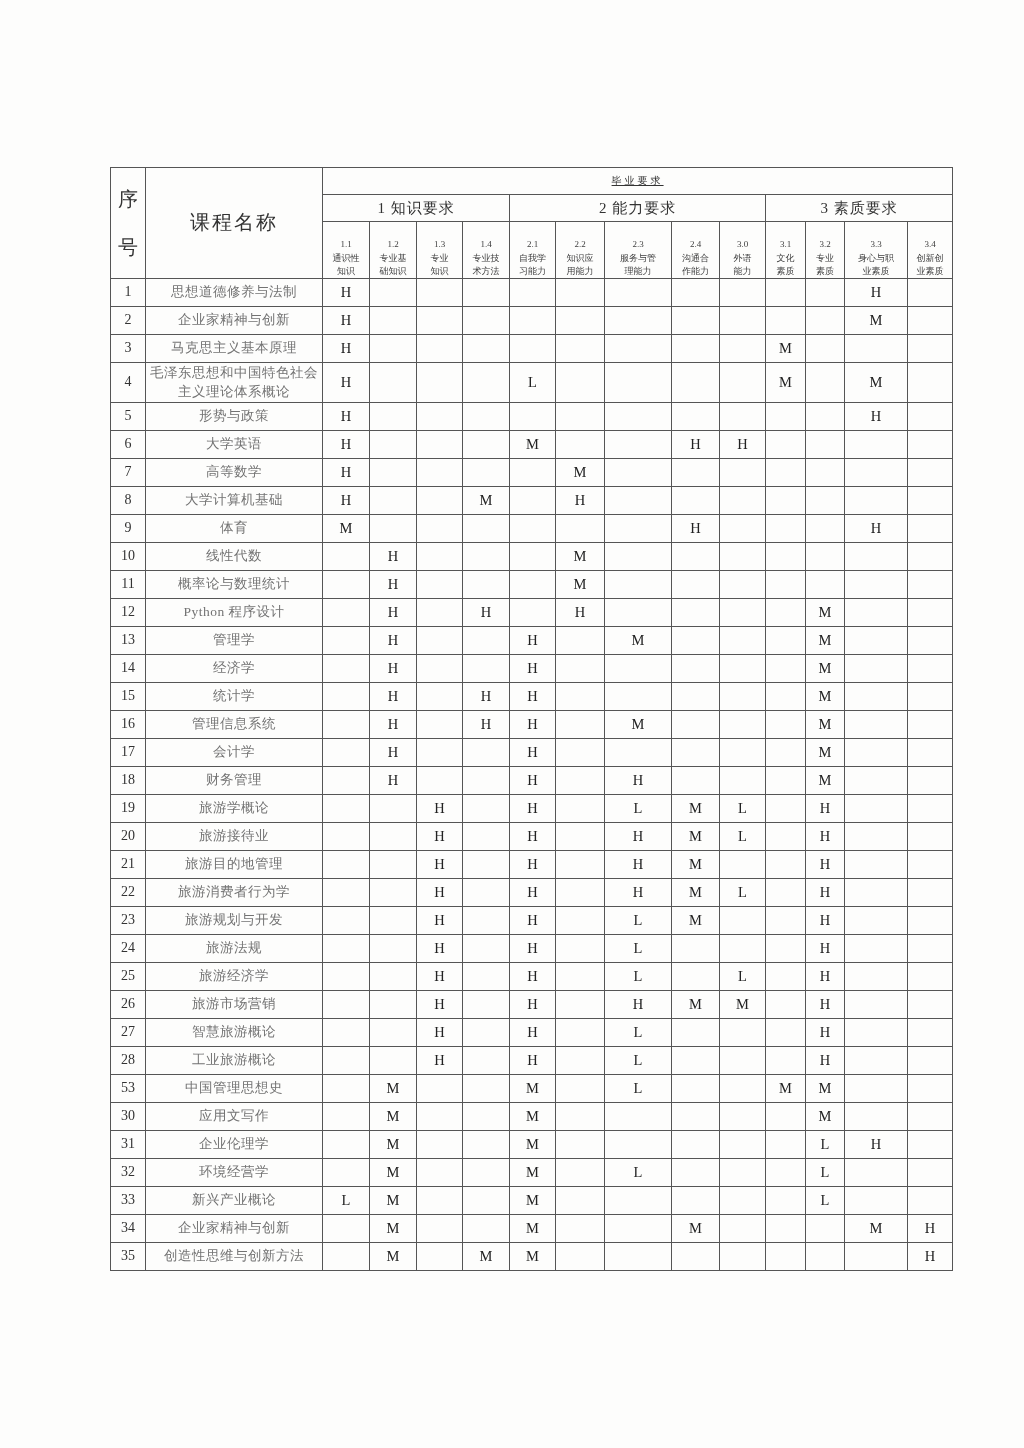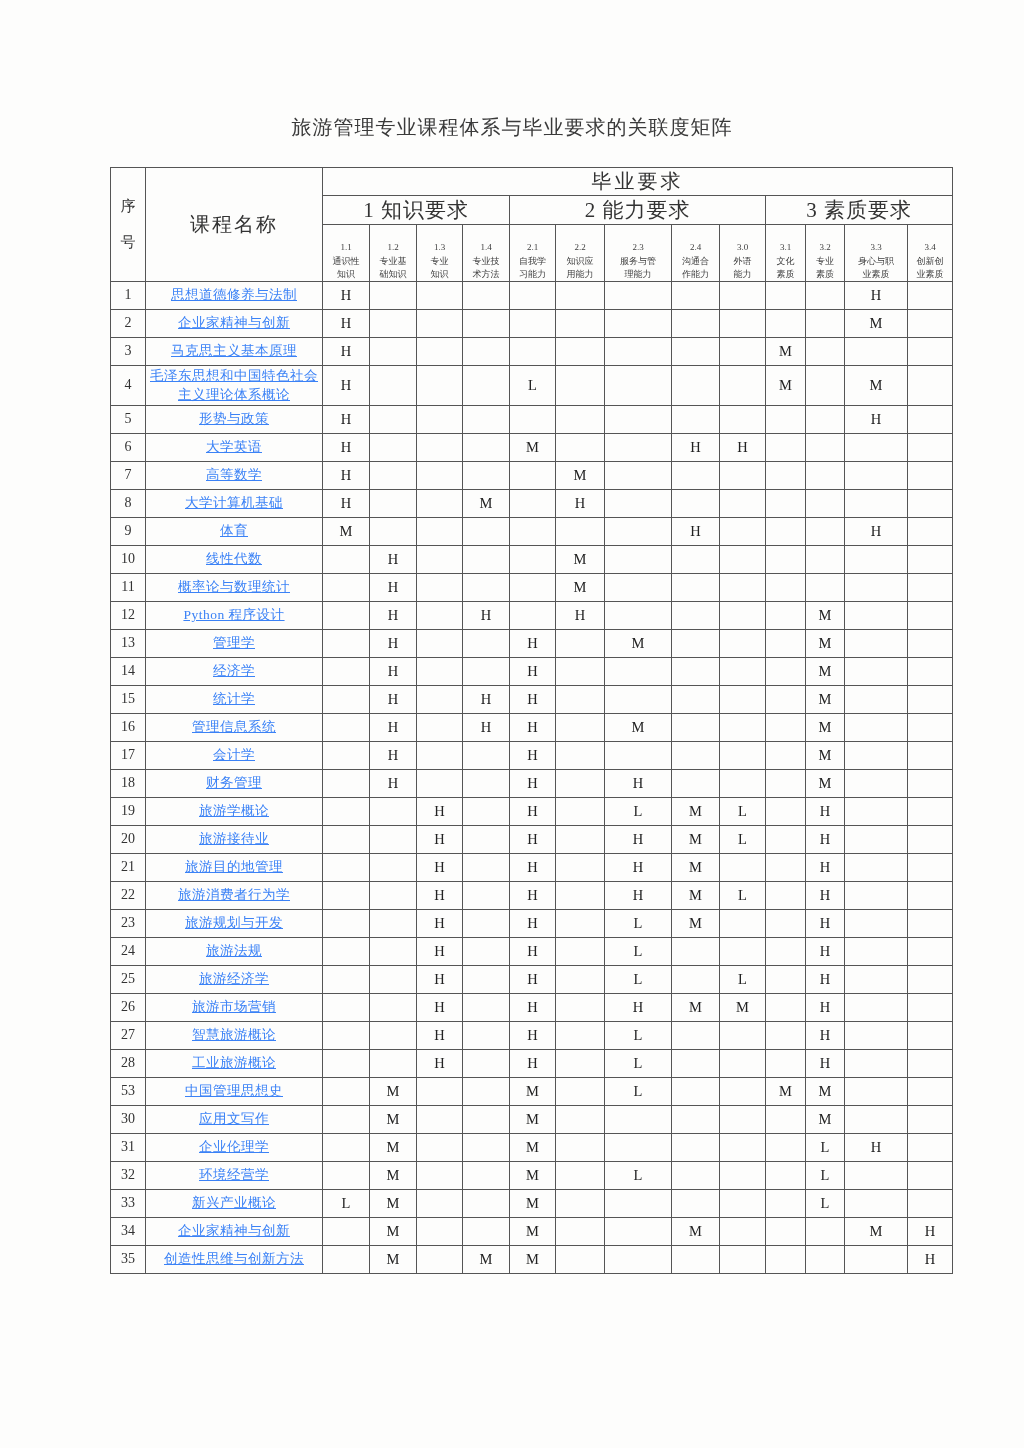--- a/index.html
+++ b/index.html
@@ -31,52 +31,50 @@
     table-layout: fixed;
   }
   table.matrix th, table.matrix td {
     border: 1px solid #555;
     padding: 0 2px;
     text-align: center;
     vertical-align: middle;
     font-weight: normal;
     overflow: hidden;
   }
-  th.corner-index { font-size: 15px; margin-left: 26px; }
+  th.corner-index { font-size: 20px; margin-left: 26px; }
   th.corner-index .stack {
     display: inline-block;
     width: 1.1em;
     line-height: 2.4;
     overflow-wrap: anywhere;
     word-break: break-all;
   }
   th.corner-course { font-size: 20px; letter-spacing: 2px; }
-  th.top-head { height: 26px; font-size: 20px; letter-spacing: 3px; }
-  th.group-head { height: 26px; font-size: 21px; letter-spacing: 1px; }
+  th.top-head { height: 26px; font-size: 10px; letter-spacing: 3px; text-decoration: underline; }
+  th.group-head { height: 26px; font-size: 15px; letter-spacing: 1px; }
   th.sub-head { height: 44px; font-size: 9px; color: #3d3d3d; }
   th.sub-head .col-id { display: block; line-height: 1.5; margin-top: 16px; }
   th.sub-head .col-name { display: block; white-space: pre-line; line-height: 1.45; }
   td.row-no { font-size: 14px; height: 27px; }
   td.course {
     text-align: left;
     padding-left: 8px;
     font-size: 13.5px;
     letter-spacing: 0.5px;
     line-height: 1.45;
-    color: #3b82f6;
-    text-decoration: underline;
+    color: #737373;
   }
   td.mark { font-size: 14.5px; color: #222; }
 </style>
 </head>
 <body>
 
 <div class="page">
 
-  <div class="doc-title">旅游管理专业课程体系与毕业要求的关联度矩阵</div>
 
   <table class="matrix">
     <colgroup>
       <col style="width:35px">
       <col style="width:177px">
       <col style="width:47px">
         <col style="width:47px">
         <col style="width:46px">
         <col style="width:47px">
       <col style="width:46px">

